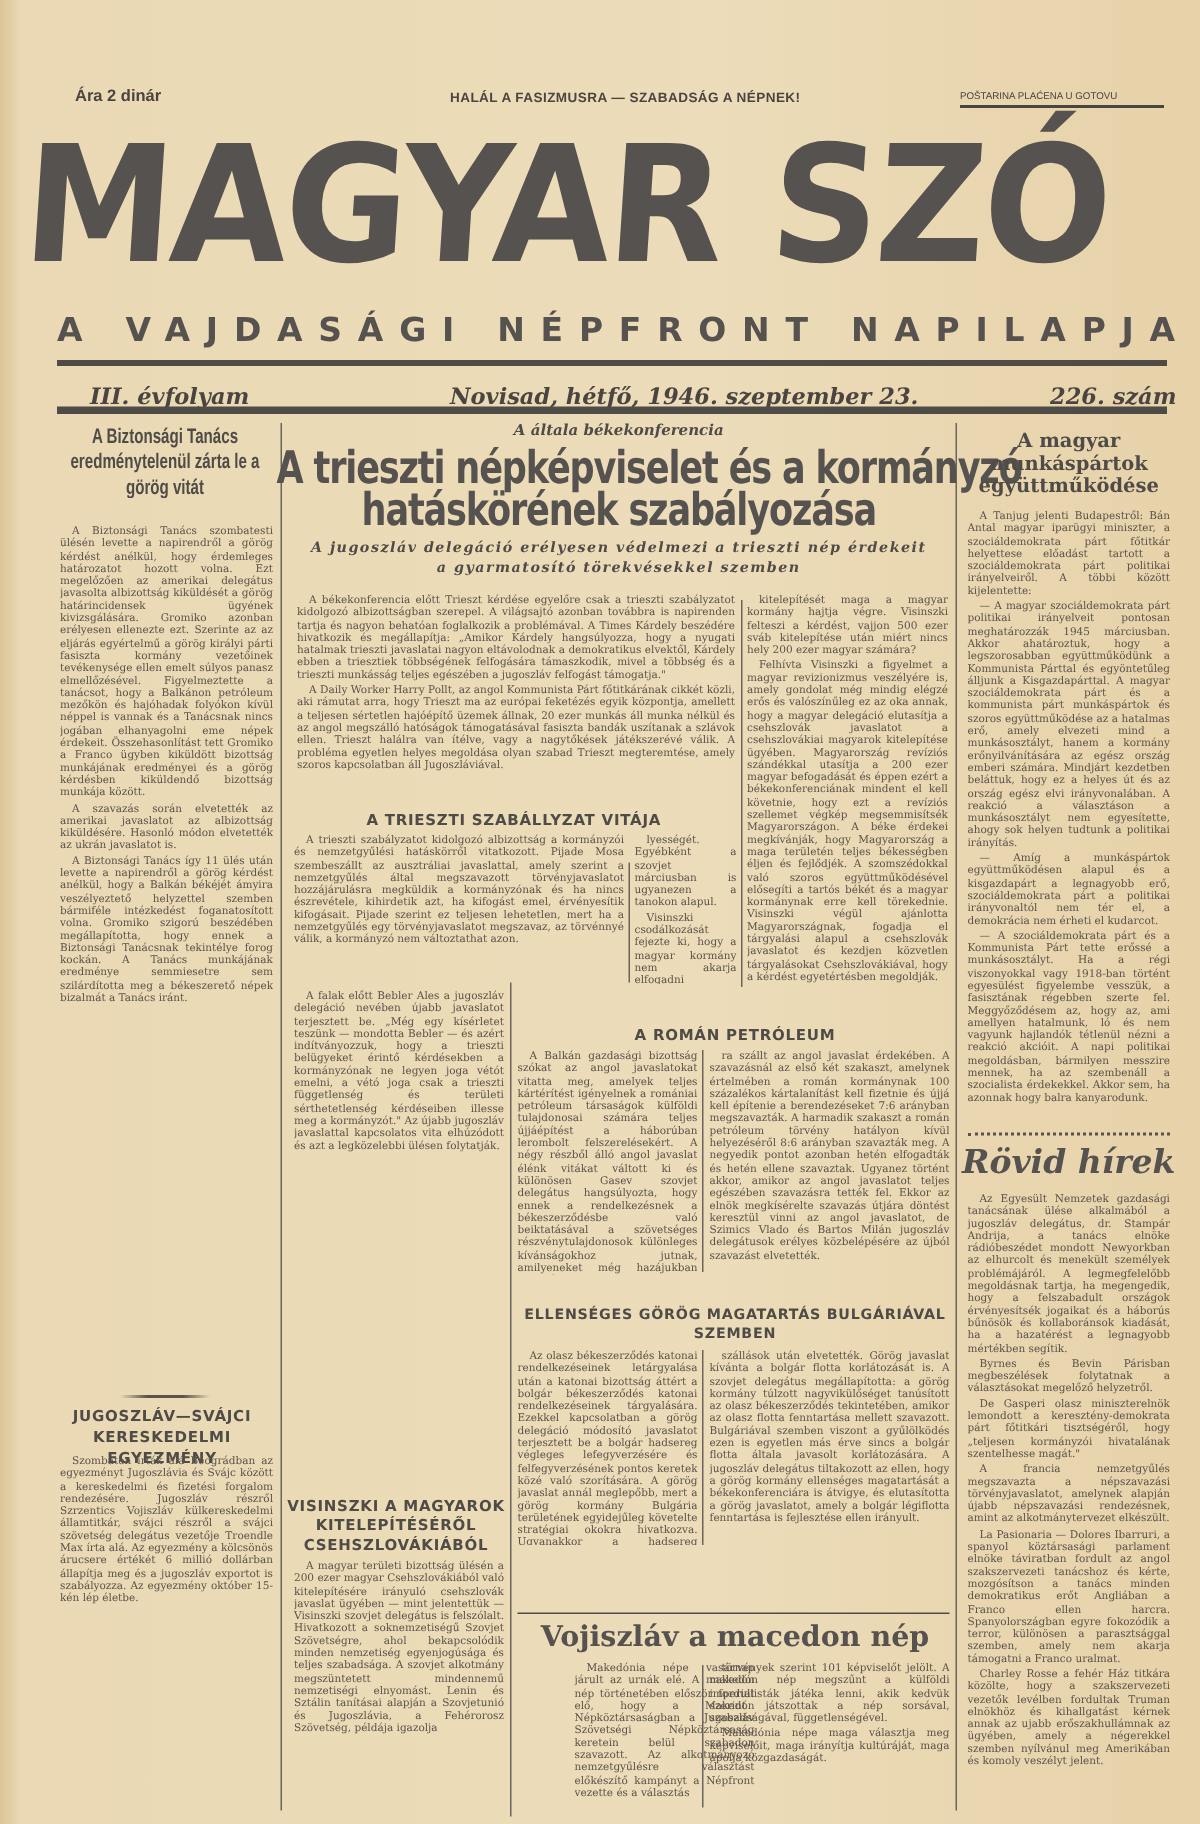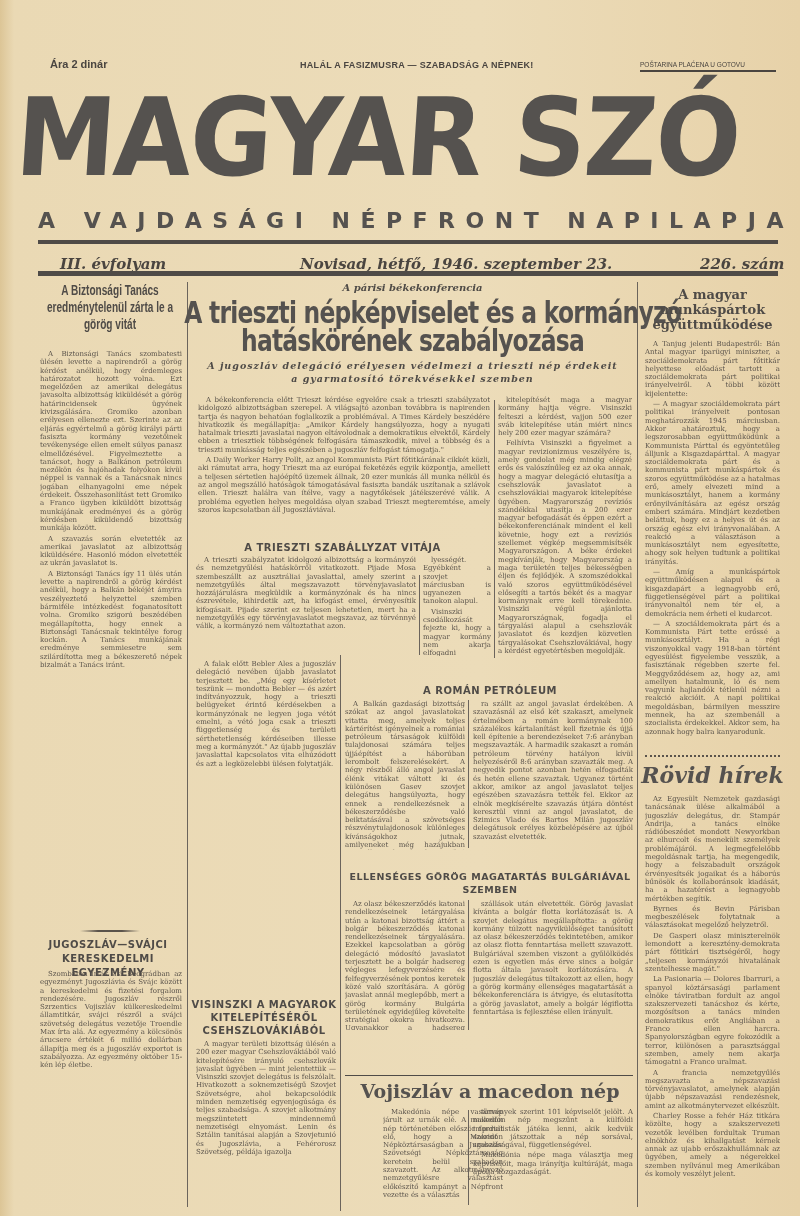--- a/index.html
+++ b/index.html
@@ -80,21 +80,21 @@
     <p>A Biztonsági Tanács szombatesti ülésén levette a napirendről a görög kérdést anélkül, hogy érdemleges határozatot hozott volna. Ezt megelőzően az amerikai delegátus javasolta albizottság kiküldését a görög határincidensek ügyének kivizsgálására. Gromiko azonban erélyesen ellenezte ezt. Szerinte az az eljárás egyértelmű a görög királyi párti fasiszta kormány vezetőinek tevékenysége ellen emelt súlyos panasz elmellőzésével. Figyelmeztette a tanácsot, hogy a Balkánon petróleum mezőkön és hajóhadak folyókon kívül néppel is vannak és a Tanácsnak nincs jogában elhanyagolni eme népek érdekeit. Összehasonlítást tett Gromiko a Franco ügyben kiküldött bizottság munkájának eredményei és a görög kérdésben kiküldendő bizottság munkája között.</p>
     <p>A szavazás során elvetették az amerikai javaslatot az albizottság kiküldésére. Hasonló módon elvetették az ukrán javaslatot is.</p>
     <p>A Biztonsági Tanács így 11 ülés után levette a napirendről a görög kérdést anélkül, hogy a Balkán békéjét ámyira veszélyeztető helyzettel szemben bármiféle intézkedést foganatosított volna. Gromiko szigorú beszédében megállapította, hogy ennek a Biztonsági Tanácsnak tekintélye forog kockán. A Tanács munkájának eredménye semmiesetre sem szilárdította meg a békeszerető népek bizalmát a Tanács iránt.</p>
   </div>
   <div class="abs ornament" style="left:80px;top:930px;width:60px;"></div>
   <div class="abs sechead" style="left:28px;top:938px;width:160px;font-size:10px;line-height:14px;">JUGOSZLÁV—SVÁJCI KERESKEDELMI EGYEZMÉNY</div>
   <div class="col" style="left:40px;top:970px;width:142px;height:240px;">
     <p>Szombaton írták alá Beográdban az egyezményt Jugoszlávia és Svájc között a kereskedelmi és fizetési forgalom rendezésére. Jugoszláv részről Szrzentics Vojiszláv külkereskedelmi államtitkár, svájci részről a svájci szövetség delegátus vezetője Troendle Max írta alá. Az egyezmény a kölcsönös árucsere értékét 6 millió dollárban állapítja meg és a jugoszláv exportot is szabályozza. Az egyezmény október 15-kén lép életbe.</p>
   </div>
 
-  <div class="abs kicker" style="left:190px;top:282px;width:445px;font-size:10px;">A párisi békekonferencia</div>
+  <div class="abs kicker" style="left:190px;top:282px;width:445px;font-size:10px;">A általa békekonferencia</div>
   <div class="abs bigtitle" style="left:120px;top:298px;width:585px;">A trieszti népképviselet és a kormányzó</div>
   <div class="abs bigtitle" style="left:120px;top:326px;width:585px;">hatáskörének szabályozása</div>
   <div class="abs deck" style="left:195px;top:360px;width:435px;">A jugoszláv delegáció erélyesen védelmezi a trieszti nép érdekeit</div>
   <div class="abs deck" style="left:195px;top:373px;width:435px;">a gyarmatosító törekvésekkel szemben</div>
 
   <div class="col" style="left:198px;top:396px;width:292px;height:140px;">
     <p>A békekonferencia előtt Trieszt kérdése egyelőre csak a trieszti szabályzatot kidolgozó albizottságban szerepel. A világsajtó azonban továbbra is napirenden tartja és nagyon behatóan foglalkozik a problémával. A Times Kárdely beszédére hivatkozik és megállapítja: „Amikor Kárdely hangsúlyozza, hogy a nyugati hatalmak trieszti javaslatai nagyon eltávolodnak a demokratikus elvektől, Kárdely ebben a triesztiek többségének felfogására támaszkodik, mivel a többség és a trieszti munkásság teljes egészében a jugoszláv felfogást támogatja."</p>
     <p>A Daily Worker Harry Pollt, az angol Kommunista Párt főtitkárának cikkét közli, aki rámutat arra, hogy Trieszt ma az európai feketézés egyik központja, amellett a teljesen sértetlen hajóépítő üzemek állnak, 20 ezer munkás áll munka nélkül és az angol megszálló hatóságok támogatásával fasiszta bandák uszítanak a szlávok ellen. Trieszt halálra van ítélve, vagy a nagytőkések játékszerévé válik. A probléma egyetlen helyes megoldása olyan szabad Trieszt megteremtése, amely szoros kapcsolatban áll Jugoszláviával.</p>
   </div>
   <div class="col" style="left:498px;top:396px;width:134px;height:260px;">
@@ -143,27 +143,27 @@
   </div>
   <div class="col" style="left:473px;top:1108px;width:160px;height:100px;">
     <p>törvények szerint 101 képviselőt jelölt. A makedón nép megszűnt a külföldi imperialisták játéka lenni, akik kedvük szerint játszottak a nép sorsával, szabadságával, függetlenségével.</p>
     <p>Makedónia népe maga választja meg képviselőit, maga irányítja kultúráját, maga ápolja közgazdaságát.</p>
   </div>
 
   <div class="abs" style="left:645px;top:287px;width:135px;font-family:'DejaVu Serif',serif;font-weight:bold;font-size:13px;line-height:15px;text-align:center;color:#4f4b47;">A magyar munkáspártok együttműködése</div>
   <div class="col" style="left:645px;top:340px;width:135px;height:405px;">
     <p>A Tanjug jelenti Budapestről: Bán Antal magyar iparügyi miniszter, a szociáldemokrata párt főtitkár helyettese előadást tartott a szociáldemokrata párt politikai irányelveiről. A többi között kijelentette:</p>
     <p>— A magyar szociáldemokrata párt politikai irányelveit pontosan meghatározzák 1945 márciusban. Akkor ahatároztuk, hogy a legszorosabban együttműködünk a Kommunista Párttal és egyöntetűleg álljunk a Kisgazdapárttal. A magyar szociáldemokrata párt és a kommunista párt munkáspártok és szoros együttműködése az a hatalmas erő, amely elvezeti mind a munkásosztályt, hanem a kormány erőnyilvánítására az egész ország emberi számára. Mindjárt kezdetben beláttuk, hogy ez a helyes út és az ország egész elvi irányvonalában. A reakció a választáson a munkásosztályt nem egyesítette, ahogy sok helyen tudtunk a politikai irányítás.</p>
-    <p>— Amíg a munkáspártok együttműködésen alapul és a kisgazdapárt a legnagyobb erő, függetlenségével párt a politikai irányvonaltól nem tér el, a demokrácia nem érheti el kudarcot.</p>
+    <p>— Amíg a munkáspártok együttműködésen alapul és a kisgazdapárt a legnagyobb erő, szociáldemokrata párt a politikai irányvonaltól nem tér el, a demokrácia nem érheti el kudarcot.</p>
     <p>— A szociáldemokrata párt és a Kommunista Párt tette erőssé a munkásosztályt. Ha a régi viszonyokkal vagy 1918-ban történt egyesülést figyelembe vesszük, a fasisztának régebben szerte fel. Meggyőződésem az, hogy az, ami amellyen hatalmunk, ló és nem vagyunk hajlandók tétlenül nézni a reakció akcióit. A napi politikai megoldásban, bármilyen messzire mennek, ha az szembenáll a szocialista érdekekkel. Akkor sem, ha azonnak hogy balra kanyarodunk.</p>
   </div>
   <div class="abs wavy" style="left:645px;top:755px;width:135px;"></div>
   <div class="abs rovid" style="left:640px;top:762px;width:145px;">Rövid hírek</div>
   <div class="col" style="left:645px;top:795px;width:135px;height:415px;">
     <p>Az Egyesült Nemzetek gazdasági tanácsának ülése alkalmából a jugoszláv delegátus, dr. Stampár Andrija, a tanács elnöke rádióbeszédet mondott Newyorkban az elhurcolt és menekült személyek problémájáról. A legmegfelelőbb megoldásnak tartja, ha megengedik, hogy a felszabadult országok érvényesítsék jogaikat és a háborús bűnösök és kollaboránsok kiadását, ha a hazatérést a legnagyobb mértékben segítik.</p>
     <p>Byrnes és Bevin Párisban megbeszélések folytatnak a választásokat megelőző helyzetről.</p>
     <p>De Gasperi olasz miniszterelnök lemondott a keresztény-demokrata párt főtitkári tisztségéről, hogy „teljesen kormányzói hivatalának szentelhesse magát."</p>
+    <p>A francia nemzetgyűlés megszavazta a népszavazási törvényjavaslatot, amelynek alapján újabb népszavazási rendezésnek, amint az alkotmánytervezet elkészült.</p>
     <p>La Pasionaria — Dolores Ibarruri, a spanyol köztársasági parlament elnöke táviratban fordult az angol szakszervezeti tanácshoz és kérte, mozgósítson a tanács minden demokratikus erőt Angliában a Franco ellen harcra. Spanyolországban egyre fokozódik a terror, különösen a parasztsággal szemben, amely nem akarja támogatni a Franco uralmat.</p>
-    <p>A francia nemzetgyűlés megszavazta a népszavazási törvényjavaslatot, amelynek alapján újabb népszavazási rendezésnek, amint az alkotmánytervezet elkészült.</p>
     <p>Charley Rosse a fehér Ház titkára közölte, hogy a szakszervezeti vezetők levélben fordultak Truman elnökhöz és kihallgatást kérnek annak az ujabb erőszakhullámnak az ügyében, amely a négerekkel szemben nyílvánul meg Amerikában és komoly veszélyt jelent.</p>
   </div>
 
 </div>
 
 </body></html>

